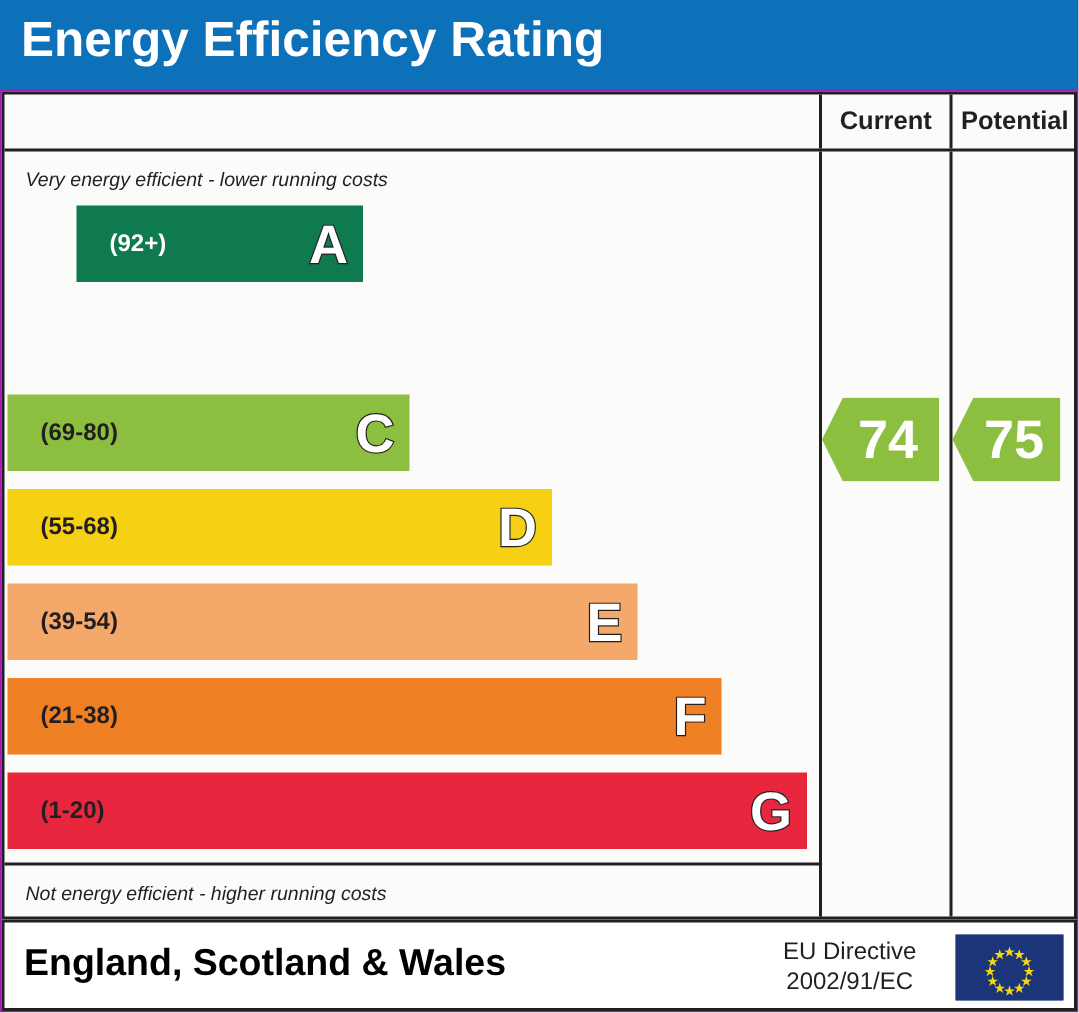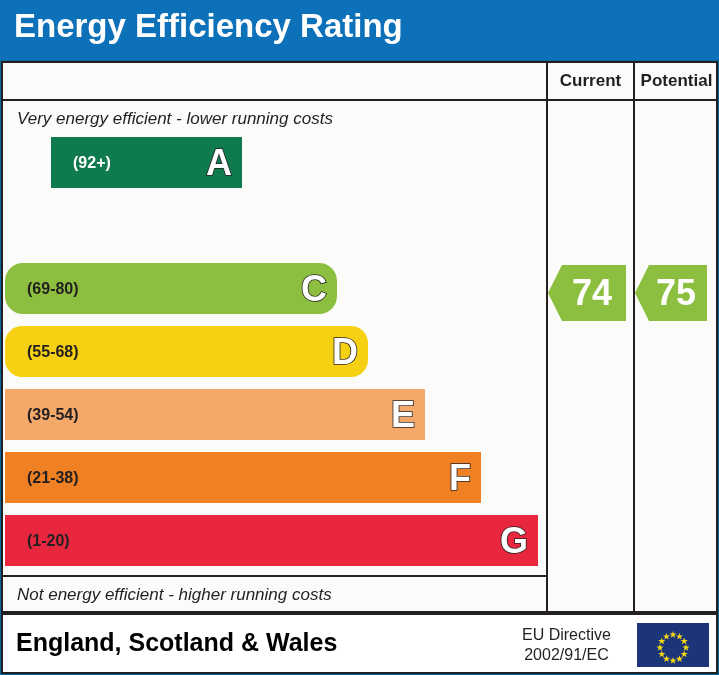--- a/index.html
+++ b/index.html
@@ -10,21 +10,21 @@
   body {
     font-family: "Liberation Sans", sans-serif;
     -webkit-font-smoothing: antialiased;
   }
 
   .epc {
     position: relative;
     width: 719px;
     height: 675px;
     box-sizing: border-box;
-    background: #0369a1;
+    background: #a21caf;
     overflow: hidden;
   }
 
   
   .epc-header {
     position: absolute;
     left: 0;
     top: 0;
     width: 719px;
     height: 60px;
@@ -100,21 +100,21 @@
 
   
   .caption {
     position: absolute;
     left: 0;
     width: 543px;
     height: 36px;
     display: flex;
     align-items: center;
     box-sizing: border-box;
-    font-size: 17px;
+    font-size: 13px;
     font-style: italic;
     color: #231f20;
     padding-left: 14px;
   }
   .caption-top {
     top: 38px;
     border-bottom: 0;
   }
   .caption-bottom {
     top: 512px;
@@ -246,26 +246,26 @@
     <div class="caption caption-top">Very energy efficient - lower running costs</div>
 
     <div class="bands">
 
       <div class="band" style="top:0px;width:191px;background:#0f7a4d;margin-left:46px;">
         <span class="band-range txt-light">(92+)</span>
         <span class="band-letter">A</span>
       </div>
 
 
-      <div class="band" style="top:126px;width:332px;background:#8cbf3f;border-radius:18px;">
+      <div class="band" style="top:126px;width:268px;background:#8cbf3f;">
         <span class="band-range txt-dark">(69-80)</span>
         <span class="band-letter">C</span>
       </div>
 
-      <div class="band" style="top:189px;width:363px;background:#f5d013;border-radius:17px;">
+      <div class="band" style="top:189px;width:363px;background:#f5d013;">
         <span class="band-range txt-dark">(55-68)</span>
         <span class="band-letter">D</span>
       </div>
 
       <div class="band" style="top:252px;width:420px;background:#f4a96a;">
         <span class="band-range txt-dark">(39-54)</span>
         <span class="band-letter">E</span>
       </div>
 
       <div class="band" style="top:315px;width:476px;background:#ef8023;">

